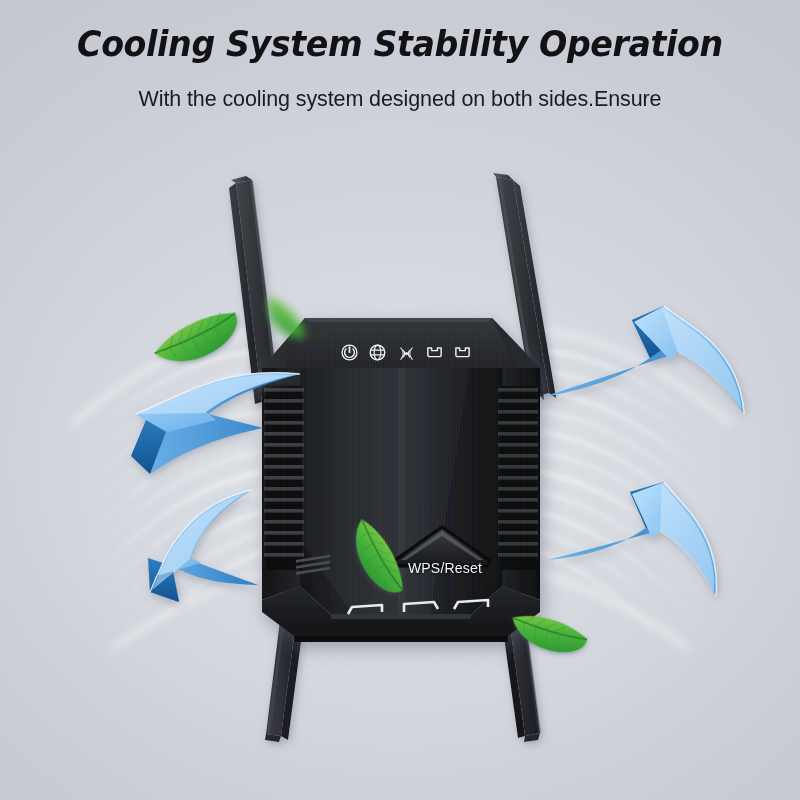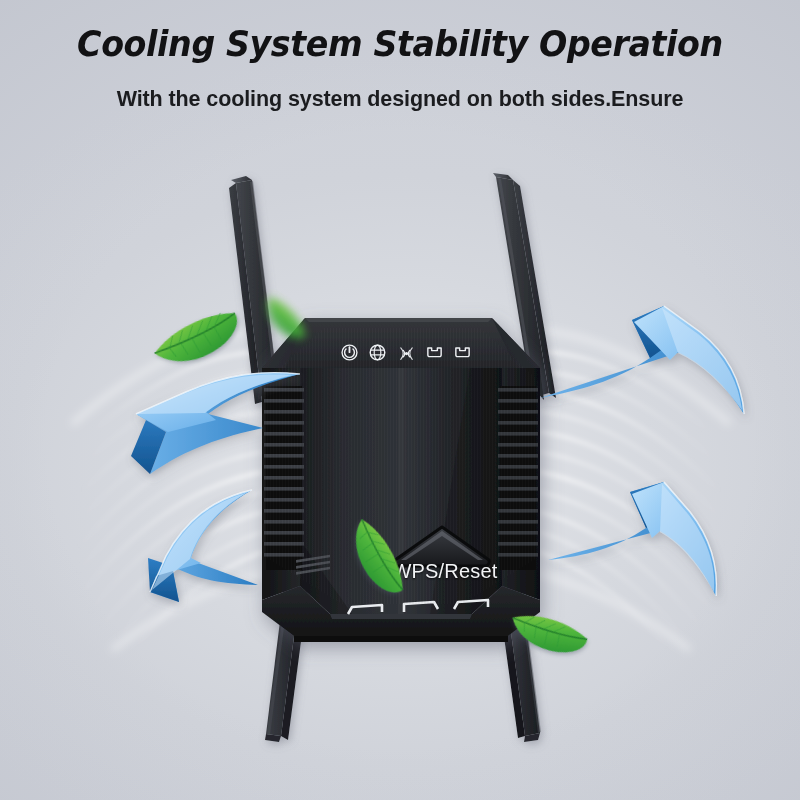--- a/index.html
+++ b/index.html
@@ -26,21 +26,21 @@
     font-size:35px;line-height:44px;
     font-weight:900;font-style:italic;
     letter-spacing:-0.4px;
     color:#121214;
     font-family:"DejaVu Sans","Liberation Sans",sans-serif;
     transform:scaleX(.95);
   }
   .subtitle{
     position:absolute;left:48px;right:48px;top:78px;text-align:center;
     font-size:21.5px;line-height:43px;
-    color:#1b1c1f;font-weight:700;
+    color:#1b1c1f;font-weight:400;
     font-family:"Liberation Sans",sans-serif;
     letter-spacing:-0.1px;
   }
 
   
   .wisps{position:absolute;inset:0;}
 
   
   #router{position:absolute;left:0;top:0;width:800px;height:800px;}
 
@@ -64,21 +64,21 @@
   .leds{
     position:absolute;left:340px;top:339px;width:132px;height:26px;
     display:flex;align-items:center;justify-content:space-between;
   }
   .led{width:19px;height:19px;display:block;}
 
   
   .wps-btn{position:absolute;left:390px;top:524px;width:104px;height:44px;}
   .wps-label{
     position:absolute;left:365px;top:560px;width:160px;text-align:center;
-    color:#f2f4f6;font-size:20px;letter-spacing:.2px;
+    color:#f2f4f6;font-size:14px;letter-spacing:.2px;
     font-family:"Liberation Sans",sans-serif;
     text-shadow:0 1px 2px rgba(0,0,0,.75);
   }
 
   
   .fx{position:absolute;inset:0;}
 </style>
 </head>
 <body>
 

